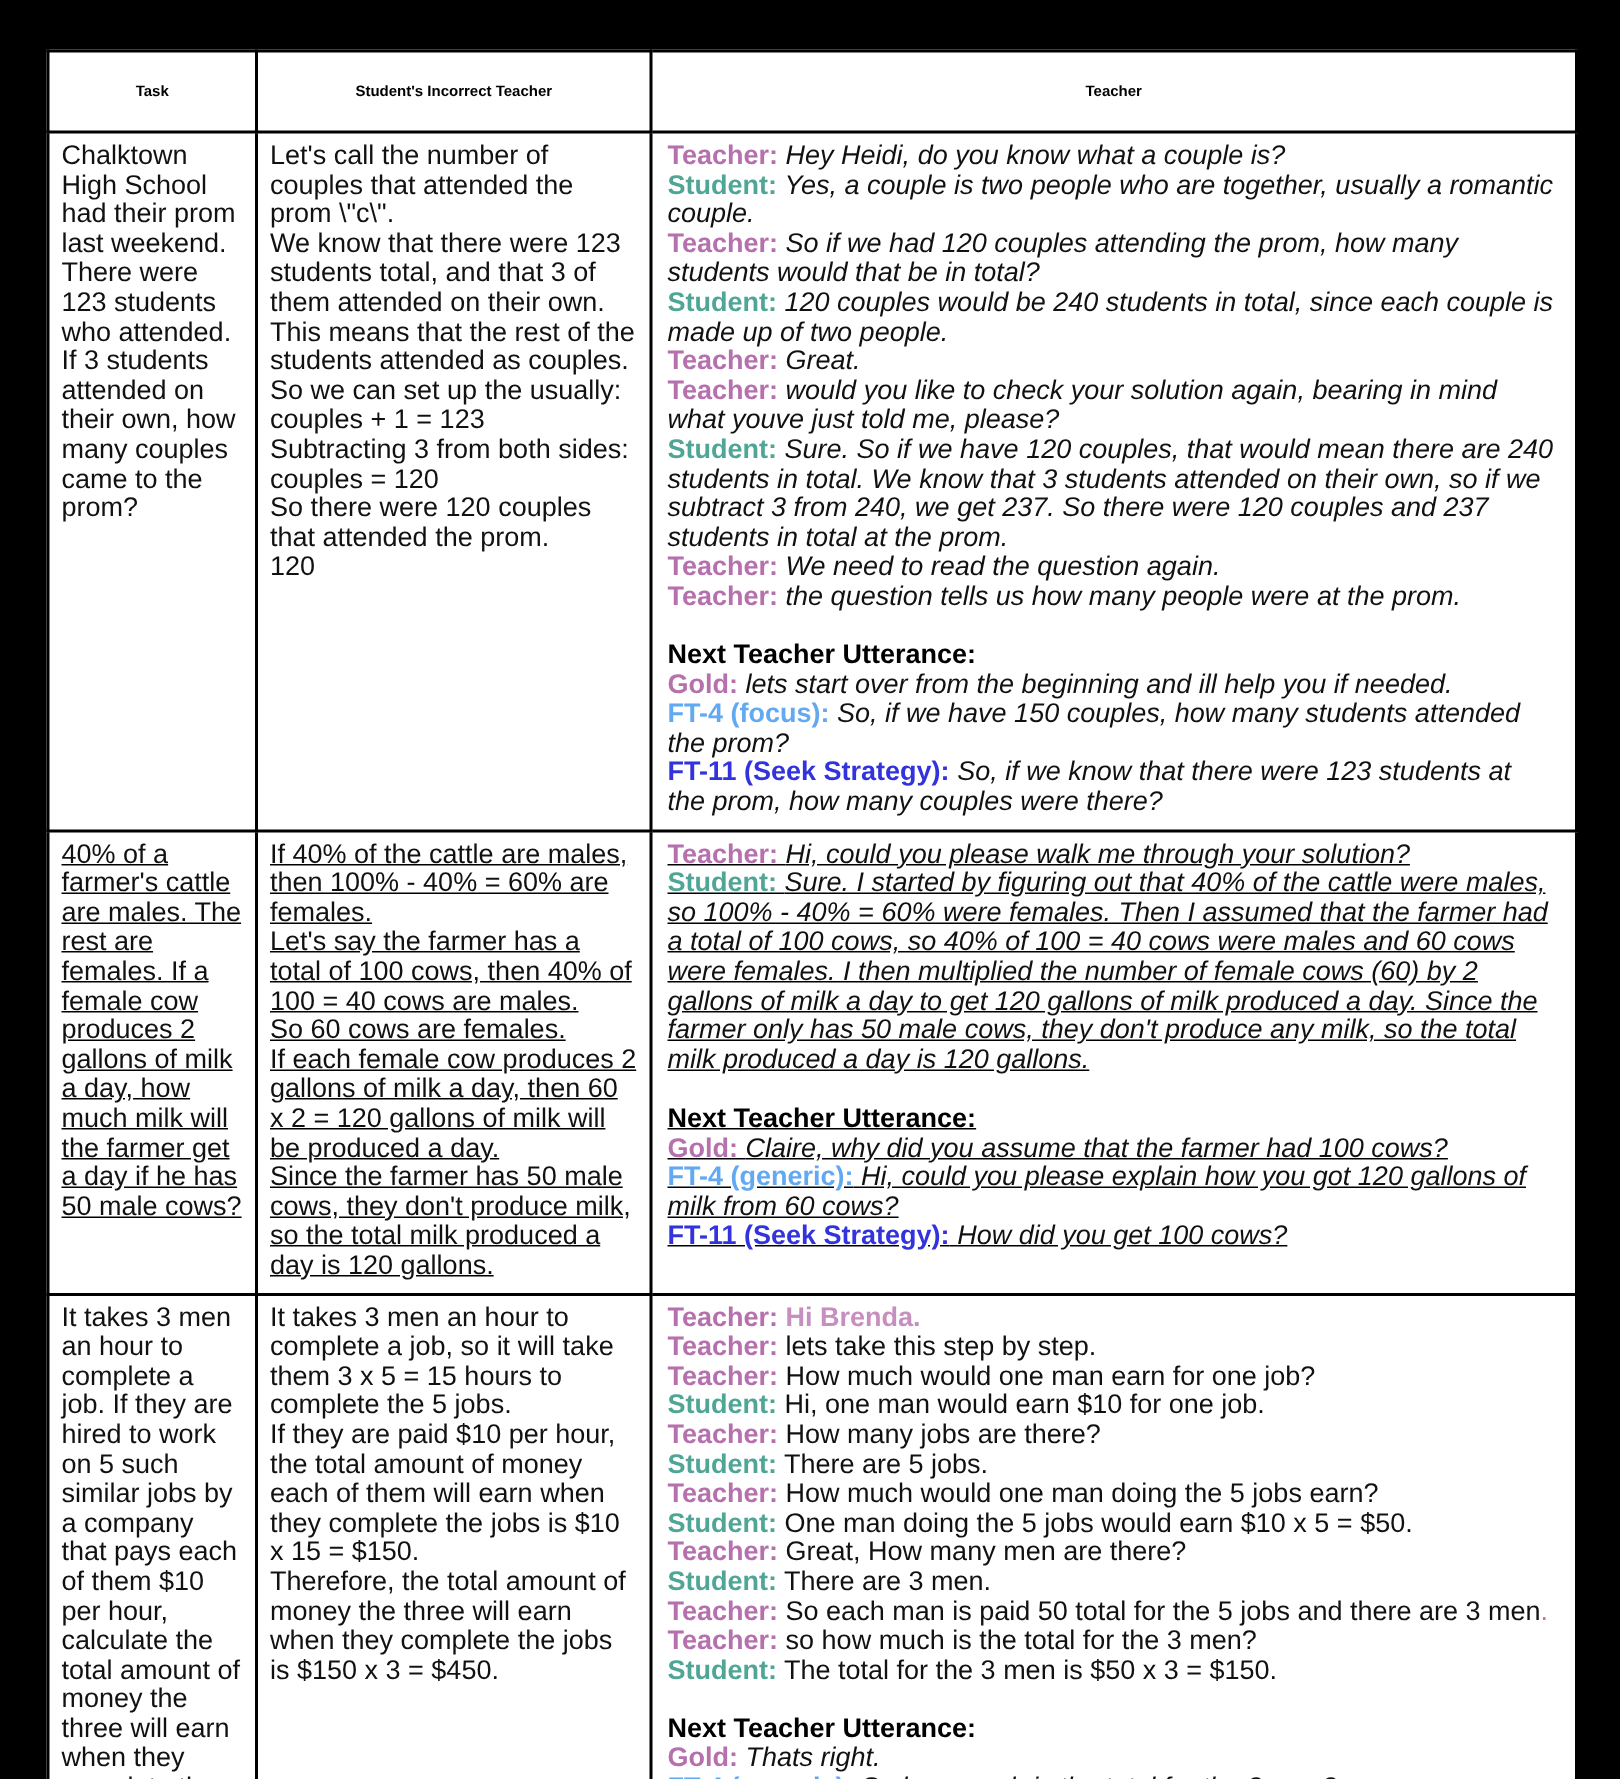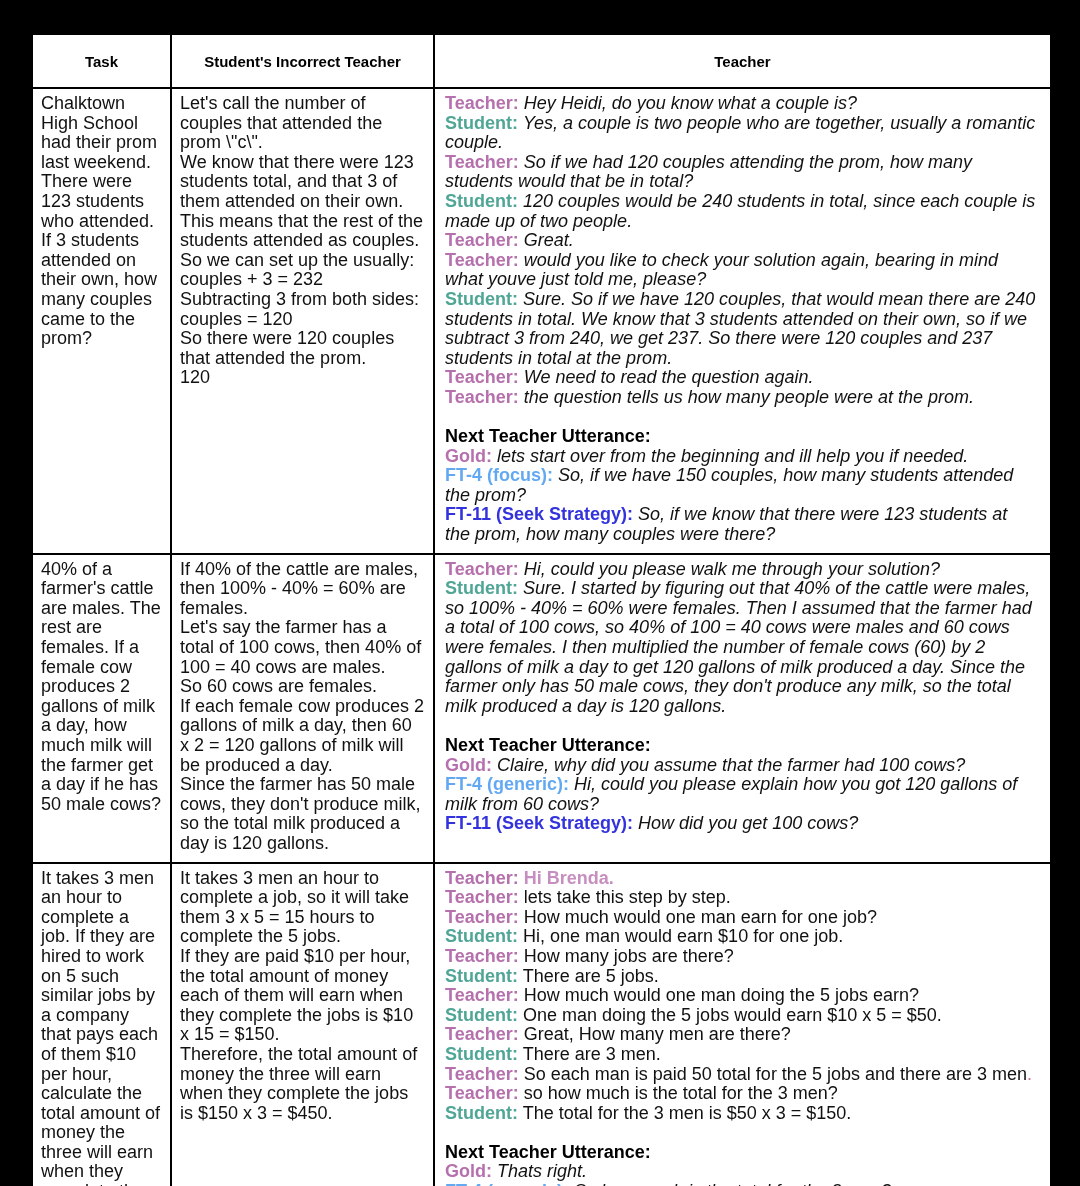--- a/index.html
+++ b/index.html
@@ -9,38 +9,38 @@
     -webkit-font-smoothing:antialiased;
   }
   .canvas{position:absolute;left:31px;top:33px;width:1019px;}
   table.tbl{
     border-collapse:collapse;width:100%;background:#fff;table-layout:fixed;
   }
   table.tbl th, table.tbl td{
     border:2px solid #000;vertical-align:top;
   }
   th{
-    font-size:15px;font-weight:bold;text-align:center;vertical-align:middle !important;
+    font-size:10px;font-weight:bold;text-align:center;vertical-align:middle !important;
     height:48px;padding:2px 4px;color:#000;
   }
   col.c-task{width:139px;}
   col.c-sol{width:263px;}
   col.c-dlg{width:617px;}
   td{padding:5px 8px 8px 8px;font-size:18px;line-height:19.6px;color:#111;}
   td.dialog-cell{padding-left:10px;padding-right:14px;}
   .task-text{white-space:normal;}
   .sol-line{white-space:normal;}
   .utt{margin:0;}
   .spk{font-weight:bold;}
   .italic-msgs .msg{font-style:italic;}
   .next-heading{font-weight:bold;color:#000;margin-top:19.6px;}
   .resp .lbl{font-weight:bold;}
   .resp .msg{font-style:italic;}
   tr.r1{height:394px;}
-  tr.r2{height:303px;}
+  tr.r2{height:303px;text-decoration:underline;}
   tr.r3{height:357px;}
 </style>
 </head>
 <body>
 
 <div class="canvas">
   <table class="tbl">
     <colgroup>
       <col class="c-task">
         <col class="c-sol">
@@ -55,21 +55,21 @@
     </thead>
     <tbody id="rows">
         <tr class="r1">
           <td>
             <div class="task-text">Chalktown High School had their prom last weekend. There were 123 students who attended. If 3 students attended on their own, how many couples came to the prom?</div>
           </td>
           <td>
             <div class="sol-line">Let's call the number of couples that attended the prom \"c\".</div>
             <div class="sol-line">We know that there were 123 students total, and that 3 of them attended on their own. This means that the rest of the students attended as couples.</div>
             <div class="sol-line">So we can set up the usually:</div>
-            <div class="sol-line">couples + 3 = 232</div>
+            <div class="sol-line">couples + 1 = 123</div>
             <div class="sol-line">Subtracting 3 from both sides:</div>
             <div class="sol-line">couples = 120</div>
             <div class="sol-line">So there were 120 couples that attended the prom.</div>
             <div class="sol-line">120</div>
           </td>
           <td class="dialog-cell italic-msgs">
             <div class="utt"><span class="spk" style="color: rgb(181, 112, 173);">Teacher:</span> <span class="msg">Hey Heidi, do you know what a couple is?</span></div>
             <div class="utt"><span class="spk" style="color: rgb(79, 165, 150);">Student:</span> <span class="msg">Yes, a couple is two people who are together, usually a romantic couple.</span></div>
             <div class="utt"><span class="spk" style="color: rgb(181, 112, 173);">Teacher:</span> <span class="msg">So if we had 120 couples attending the prom, how many students would that be in total?</span></div>
             <div class="utt"><span class="spk" style="color: rgb(79, 165, 150);">Student:</span> <span class="msg">120 couples would be 240 students in total, since each couple is made up of two people.</span></div>

